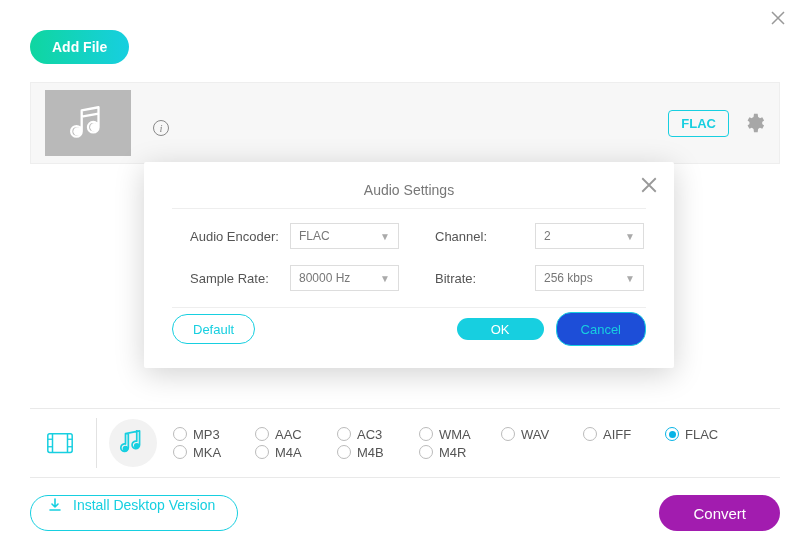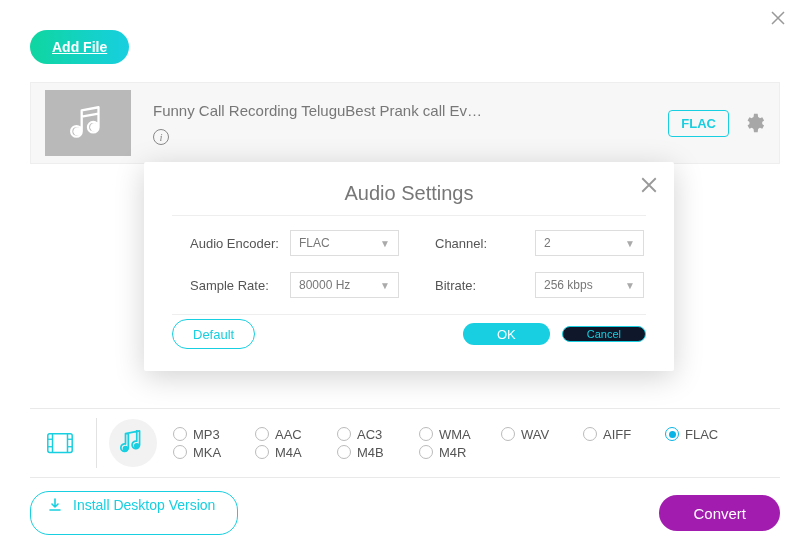--- a/index.html
+++ b/index.html
@@ -1,20 +1,20 @@
 <!DOCTYPE html>
 <html><head>
 <meta charset="utf-8">
 <style>
   * { box-sizing: border-box; margin: 0; padding: 0; }
   html, body { width: 800px; height: 550px; font-family: Arial, Helvetica, sans-serif; color: #444; background: #fff; position: relative; overflow: hidden; }
   
   .page-close { position: absolute; top: 8px; right: 14px; color: #999; font-size: 20px; cursor: pointer; }
   
-  .add-file-btn { position: absolute; top: 30px; left: 30px; height: 34px; padding: 0 22px; border: none; border-radius: 17px; background: linear-gradient(90deg, #0fd6a0, #17cfe0); color: #fff; font-size: 14px; font-weight: bold; cursor: pointer; text-decoration: underline; }
+  .add-file-btn { position: absolute; top: 30px; left: 30px; height: 34px; padding: 0 22px; border: none; border-radius: 17px; background: linear-gradient(90deg, #0fd6a0, #17cfe0); color: #fff; font-size: 14px; font-weight: bold; cursor: pointer; }
   
   .file-row { position: absolute; top: 82px; left: 30px; right: 20px; height: 82px; background: #f7f7f7; border: 1px solid #eee; display: flex; align-items: center; padding: 8px 14px; }
   .file-thumb { width: 86px; height: 66px; background: #b9b9b9; display: flex; align-items: center; justify-content: center; }
   .file-thumb svg { width: 42px; height: 42px; }
   .file-meta { flex: 1; padding-left: 22px; }
   .file-title { color: #777; font-size: 15px; }
   .file-info-row { margin-top: 8px; }
   .info-icon { display: inline-flex; width: 16px; height: 16px; border: 1.3px solid #888; border-radius: 50%; align-items: center; justify-content: center; font-size: 11px; font-style: italic; font-family: Georgia, serif; color: #888; }
   .format-badge { border: 1.5px solid #17cfe0; color: #17cfe0; border-radius: 4px; padding: 5px 12px; font-size: 13px; font-weight: bold; margin-right: 14px; cursor: pointer; }
   .gear { color: #999; cursor: pointer; display: inline-flex; }
@@ -30,38 +30,38 @@
   .fmt-row { display: flex; margin: 3px 0; }
   .fmt-opt { width: 82px; display: flex; align-items: center; font-size: 13px; color: #555; cursor: pointer; }
   .radio-outer { width: 14px; height: 14px; border: 1.5px solid #999; border-radius: 50%; display: inline-flex; align-items: center; justify-content: center; margin-right: 6px; }
   .fmt-opt.selected .radio-outer { border-color: #08b4e6; }
   .radio-inner { width: 7px; height: 7px; background: #08b4e6; border-radius: 50%; display: none; }
   .fmt-opt.selected .radio-inner { display: block; }
   .fmt-opt:not(.selected) .radio-outer { border-color: #bbb; }
   
   
   .footer { position: absolute; left: 30px; right: 20px; bottom: 18px; height: 38px; display: flex; align-items: center; justify-content: space-between; }
-  .install-btn { border: 1.5px solid #17cfe0; color: #17cfe0; border-radius: 19px; padding: 0 22px 16px 16px; height: 44px; display: flex; align-items: center; font-size: 14px; background: #fff; cursor: pointer; gap: 10px; }
+  .install-btn { border: 1.5px solid #17cfe0; color: #17cfe0; border-radius: 19px; padding: 0 22px 16px 16px; height: 36px; display: flex; align-items: center; font-size: 14px; background: #fff; cursor: pointer; gap: 10px; }
   .convert-btn { border: none; background: #a21caf; color: #fff; border-radius: 19px; height: 36px; padding: 0 34px; font-size: 15px; cursor: pointer; }
   
   
   .modal { position: absolute; top: 162px; left: 144px; width: 530px; background: #fff; box-shadow: 0 6px 30px rgba(0,0,0,0.18); border-radius: 2px; padding: 14px 28px 22px; }
   .modal-close { position: absolute; top: 12px; right: 16px; color: #999; font-size: 22px; cursor: pointer; }
-  .modal-title { text-align: center; color: #777; font-size: 20px; padding: 6px 0 10px; }
+  .modal-title { text-align: center; color: #777; font-size: 14px; padding: 6px 0 10px; }
   .modal-hr { border: none; border-top: 1px solid #eee; margin: 0 0 14px; }
   .settings-grid { display: grid; grid-template-columns: 1fr 1fr; row-gap: 16px; column-gap: 20px; padding: 0 2px 16px; }
   .setting { display: flex; align-items: center; }
   .setting-label { width: 100px; font-size: 13px; color: #555; white-space: nowrap; margin-left: 16px; }
   .select { flex: 1; max-width: 120px; height: 26px; border: 1px solid #ddd; display: flex; align-items: center; justify-content: space-between; padding: 0 8px; font-size: 12px; color: #777; cursor: pointer; }
   .select .caret { color: #aaa; font-size: 10px; }
   .modal-footer { display: flex; align-items: center; padding-top: 4px; border-top: 1px solid #eee; }
   .default-btn { border: 1.5px solid #17cfe0; color: #17cfe0; background: #fff; border-radius: 15px; height: 30px; padding: 0 20px; font-size: 13px; cursor: pointer; }
   .spacer { flex: 1; }
   .ok-btn { background: #17cfe0; border: none; color: #fff; border-radius: 15px; height: 22px; padding: 0 34px; font-size: 13px; margin-right: 12px; cursor: pointer; }
-  .cancel-btn { border: 1.5px solid #17cfe0; color: #17cfe0; background: #0f172a; border-radius: 15px; height: 16px; padding: 0 24px; font-size: 11px; cursor: pointer; }
+  .cancel-btn { border: 1.5px solid #17cfe0; color: #17cfe0; background: #1d4ed8; border-radius: 15px; height: 34px; padding: 0 24px; font-size: 13px; cursor: pointer; }
 </style>
 </head>
 <body>
 
 <div class="page-close">
   <svg width="16" height="16" viewBox="0 0 16 16">
       <path d="M2 2 L14 14 M14 2 L2 14" stroke="#999" stroke-width="1.5" fill="none"></path>
     </svg>
 </div>
 
@@ -69,21 +69,20 @@
 
 <div class="file-row">
   <div class="file-thumb">
     <svg viewBox="0 0 40 40">
       <path d="M14 8 L14 28 A5 5 0 1 1 9 23 A5 5 0 0 1 14 28 M14 8 L30 5 L30 24 A5 5 0 1 1 25 19 A5 5 0 0 1 30 24 M14 14 L30 11" fill="none" stroke="#fff" stroke-width="2.2" stroke-linecap="round" stroke-linejoin="round"></path>
       <circle cx="10" cy="28" r="4" fill="#fff"></circle>
       <circle cx="26" cy="24" r="4" fill="#fff"></circle>
     </svg>
   </div>
   <div class="file-meta">
-    <div class="file-title">Funny Call Recording TeluguBest Prank call Ev…</div>
     <div class="file-info-row">
       <span class="info-icon">i</span>
     </div>
   </div>
   <span class="format-badge">FLAC</span>
   <span class="gear">
     <svg width="22" height="22" viewBox="0 0 24 24">
         <path fill="#999" d="M12 8a4 4 0 1 0 0 8 4 4 0 0 0 0-8zm9 4a7.9 7.9 0 0 0-.1-1.2l2.1-1.6-2-3.5-2.5 1a8 8 0 0 0-2-1.2L16 2h-4l-.5 3.5a8 8 0 0 0-2 1.2l-2.5-1-2 3.5 2.1 1.6A7.9 7.9 0 0 0 7 12c0 .4 0 .8.1 1.2L5 14.8l2 3.5 2.5-1a8 8 0 0 0 2 1.2L12 22h4l.5-3.5a8 8 0 0 0 2-1.2l2.5 1 2-3.5-2.1-1.6c.1-.4.1-.8.1-1.2z" opacity=".85"></path>
       </svg>
   </span>

